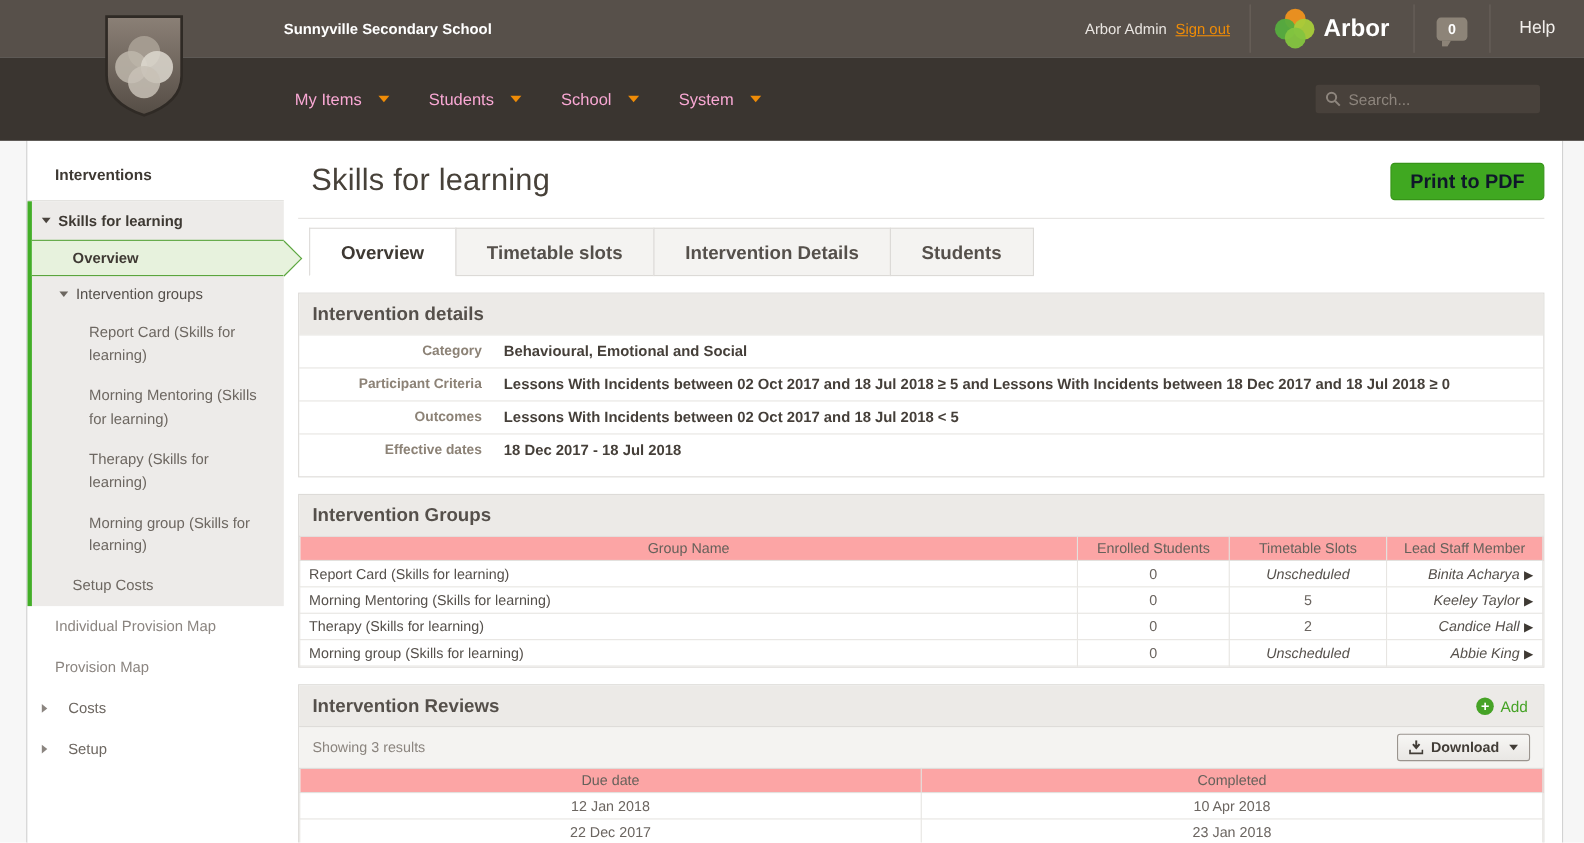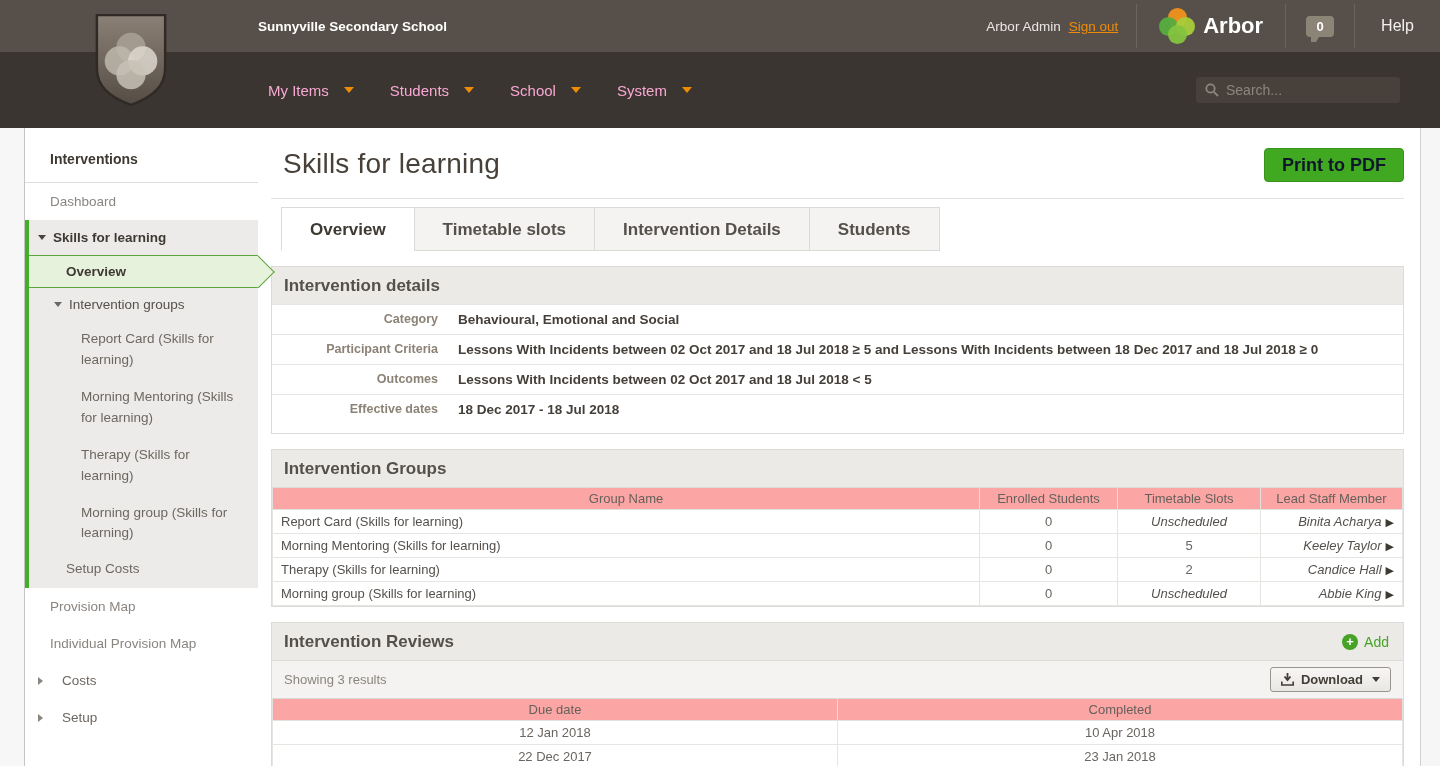--- a/index.html
+++ b/index.html
@@ -190,21 +190,20 @@
   <circle cx="52" cy="50" r="15" fill="#ddd8cf" opacity="0.85"></circle>
   <circle cx="40" cy="64" r="15" fill="#c8c1b6" opacity="0.85"></circle>
 </svg>
 
 <div class="page-body">
   <div class="left-gutter"></div>
 
   <div class="sidebar">
     <div class="sb-heading">Interventions</div>
     <div class="sb-divider"></div>
-    <div class="sb-item">Dashboard</div>
 
     <div class="sb-group">
       <div class="sb-row">
         <span class="tri-down-dark"></span>
         <span class="sb-group-title">Skills for learning</span>
       </div>
       <div class="sb-active">
         <span>Overview</span>
         <span class="sb-active-arrow"></span>
       </div>
@@ -212,22 +211,22 @@
         <span class="tri-down-gray"></span>
         <span>Intervention groups</span>
       </div>
       <div class="sb-leaf">Report Card (Skills for learning)</div>
       <div class="sb-leaf">Morning Mentoring (Skills for learning)</div>
       <div class="sb-leaf">Therapy (Skills for learning)</div>
       <div class="sb-leaf">Morning group (Skills for learning)</div>
       <div class="sb-setupcosts">Setup Costs</div>
     </div>
 
+    <div class="sb-item">Individual Provision Map</div>
     <div class="sb-item">Provision Map</div>
-    <div class="sb-item">Individual Provision Map</div>
     <div class="sb-collapsed">
       <span class="tri-right-gray"></span>
       <span>Costs</span>
     </div>
     <div class="sb-collapsed">
       <span class="tri-right-gray"></span>
       <span>Setup</span>
     </div>
   </div>
 

